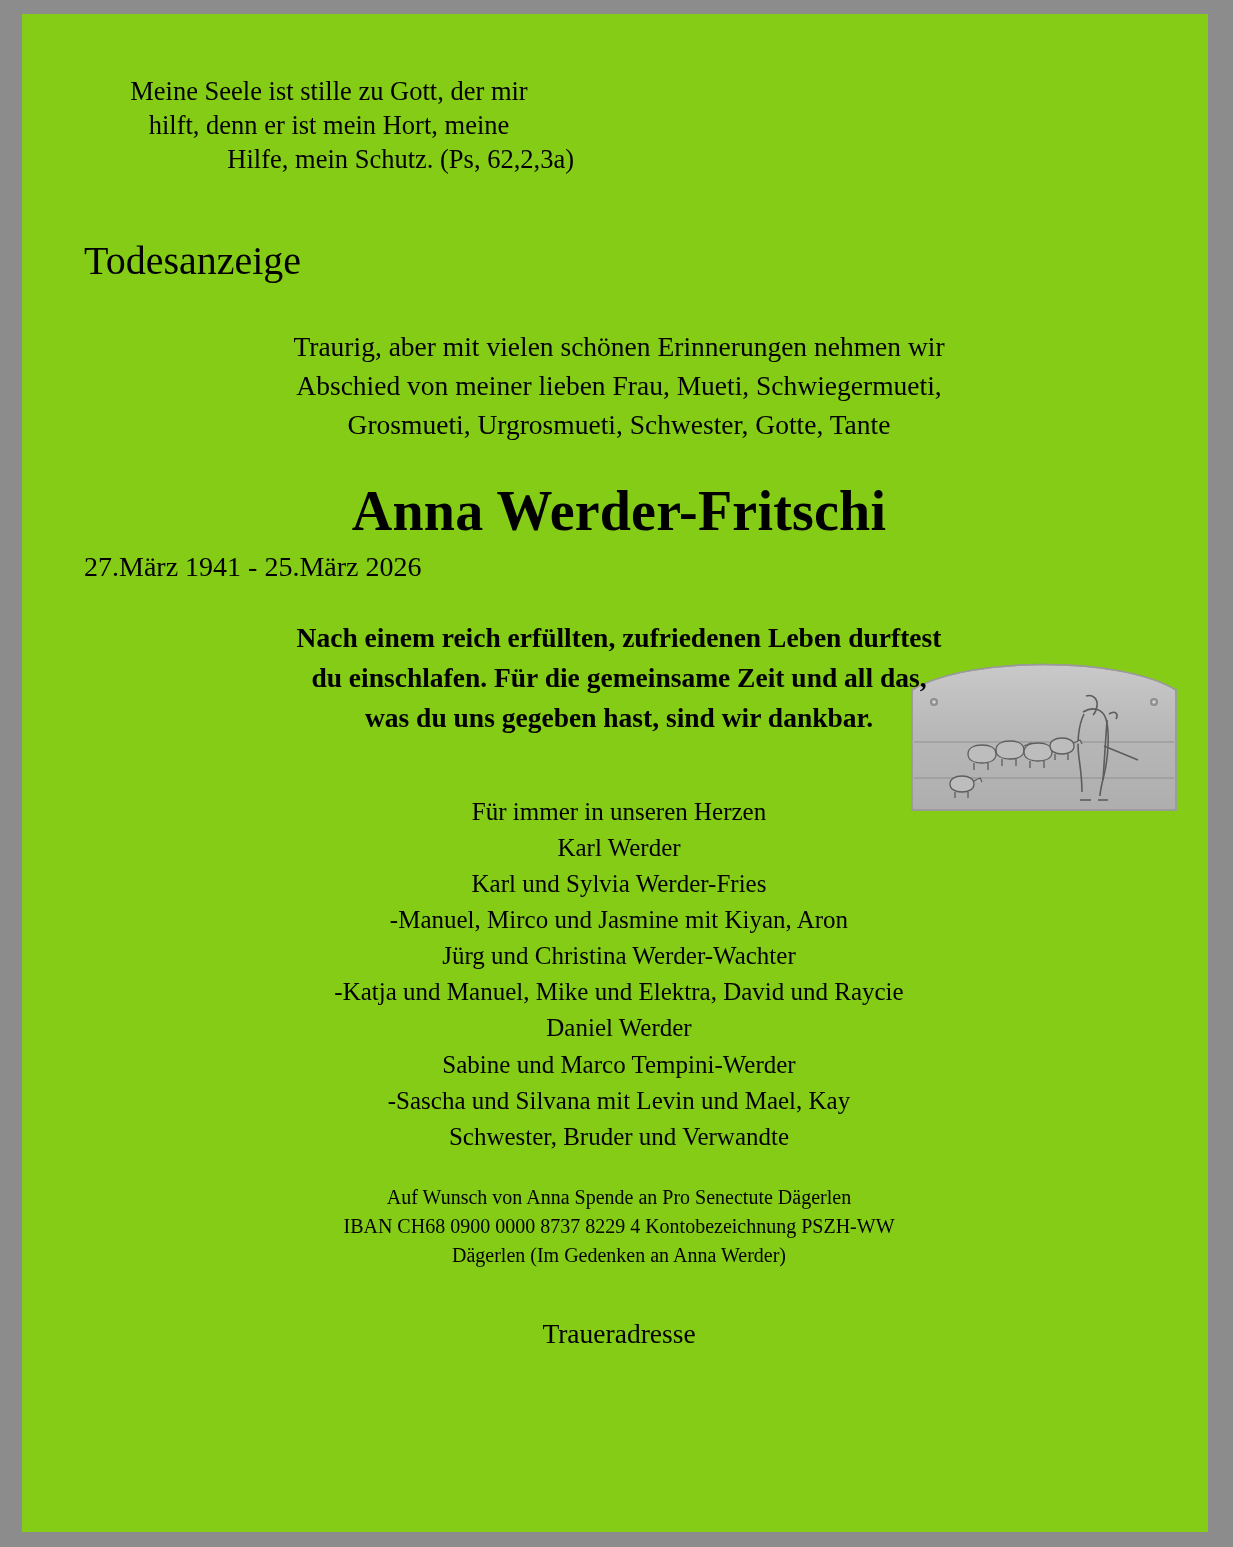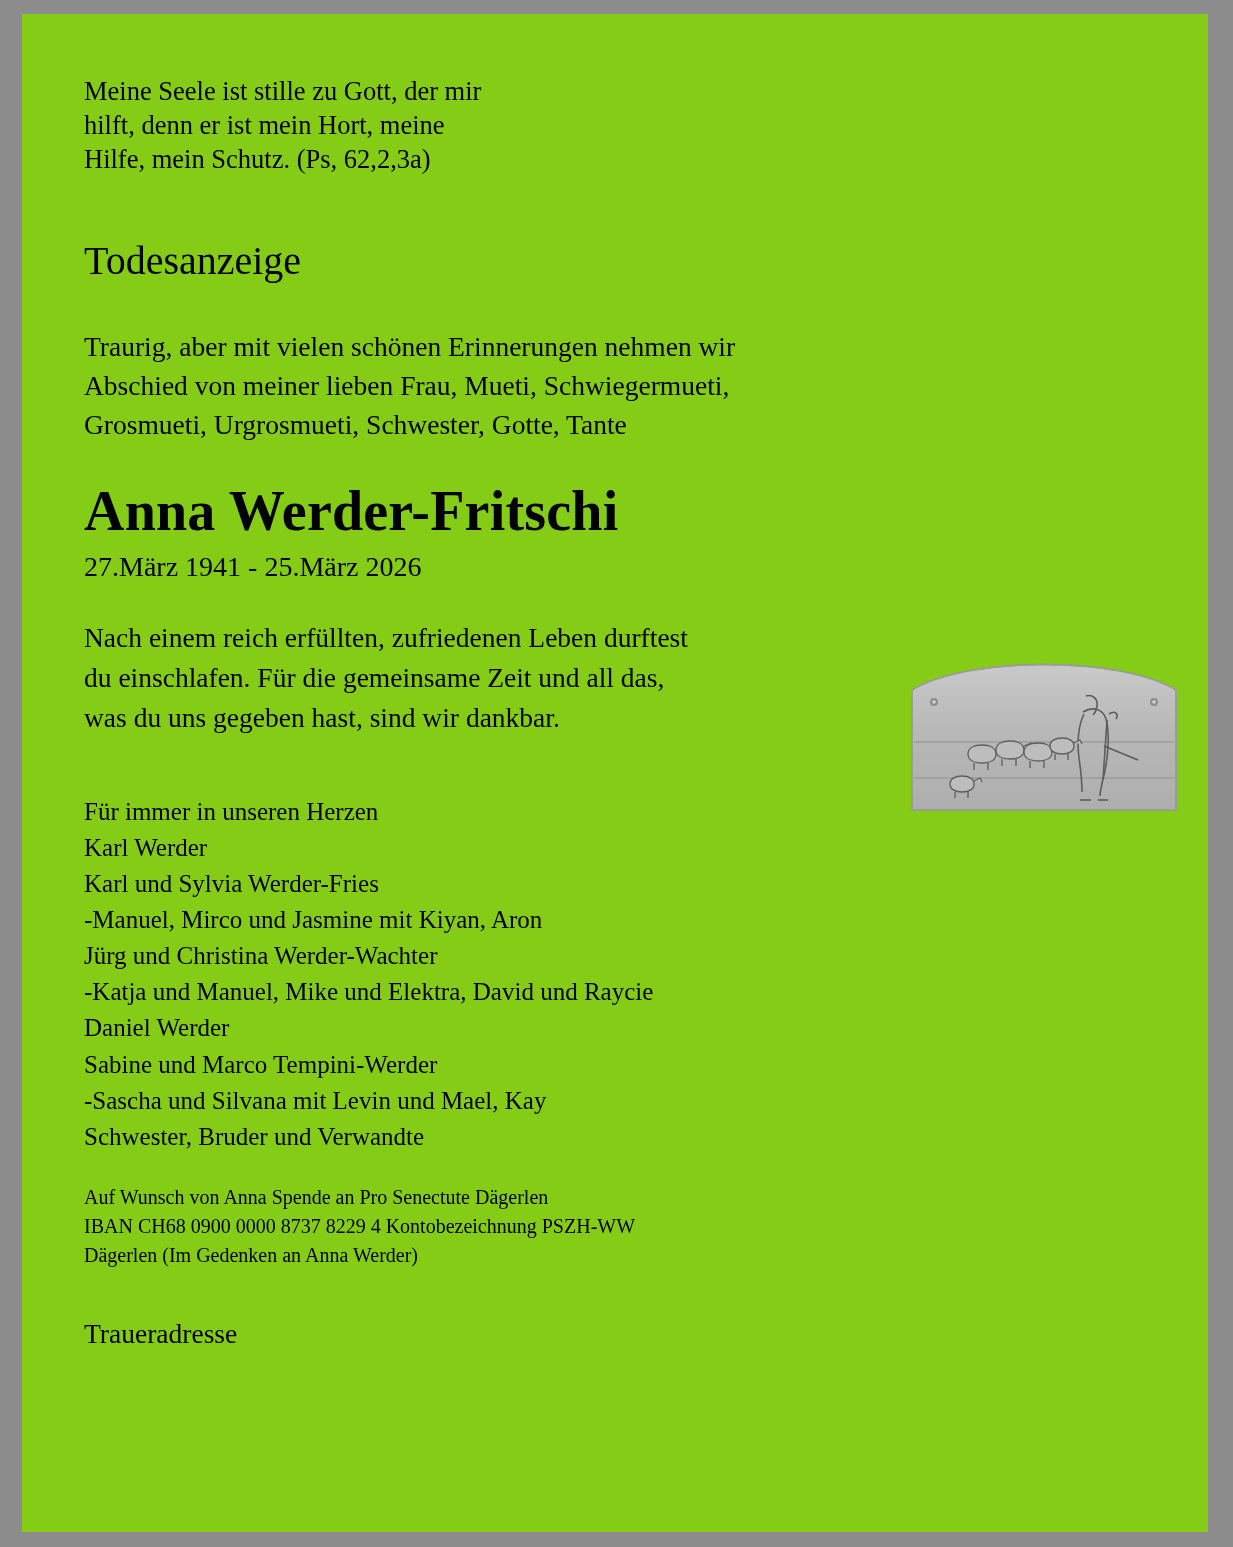--- a/index.html
+++ b/index.html
@@ -35,21 +35,21 @@
     align-items: flex-start;
   }
   .verse {
     width: 490px;
     font-size: 26.5px;
     line-height: 1.29;
     text-align: justify;
     color: #000;
   }
   .verse .lastline {
-    text-align: left;
+    text-align: right;
   }
   .place-date {
     font-size: 26.5px;
     line-height: 1.29;
     color: #000;
     white-space: nowrap;
     padding-top: 1px;
   }
   .heading {
     margin-top: 62px;
@@ -63,33 +63,35 @@
     line-height: 1.42;
     color: #000;
   }
   .name {
     margin-top: 38px;
     font-size: 56px;
     font-weight: bold;
     letter-spacing: 0.2px;
     line-height: 1.05;
     color: #000;
+    text-align: center;
   }
   .dates {
     margin-top: 10px;
     font-size: 28px;
     line-height: 1.2;
     color: #000;
     font-family: Liberation Serif, serif;
   }
   .body-text {
     margin-top: 34px;
     font-size: 27.5px;
     line-height: 1.45;
     color: #000;
+    font-weight: bold;
   }
   .family {
     margin-top: 56px;
     font-size: 25px;
     line-height: 1.445;
     color: #000;
     position: relative;
     z-index: 2;
   }
   .closing {
@@ -103,21 +105,21 @@
     font-size: 20px;
     line-height: 1.45;
     color: #000;
   }
   .address {
     margin-top: 44px;
     font-size: 27.5px;
     line-height: 1.45;
     color: #000;
   }
-  .line { display: block; }
+  .line { display: block; text-align: center; }
 
   
   .plaque {
     position: absolute;
     left: 886px;
     top: 636px;
     width: 272px;
     height: 165px;
   }
 </style>

